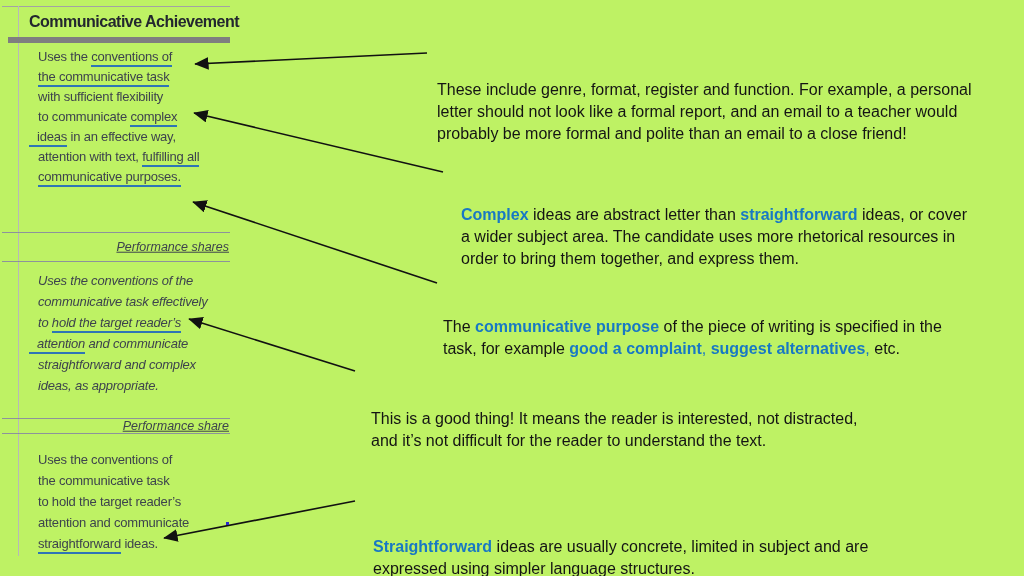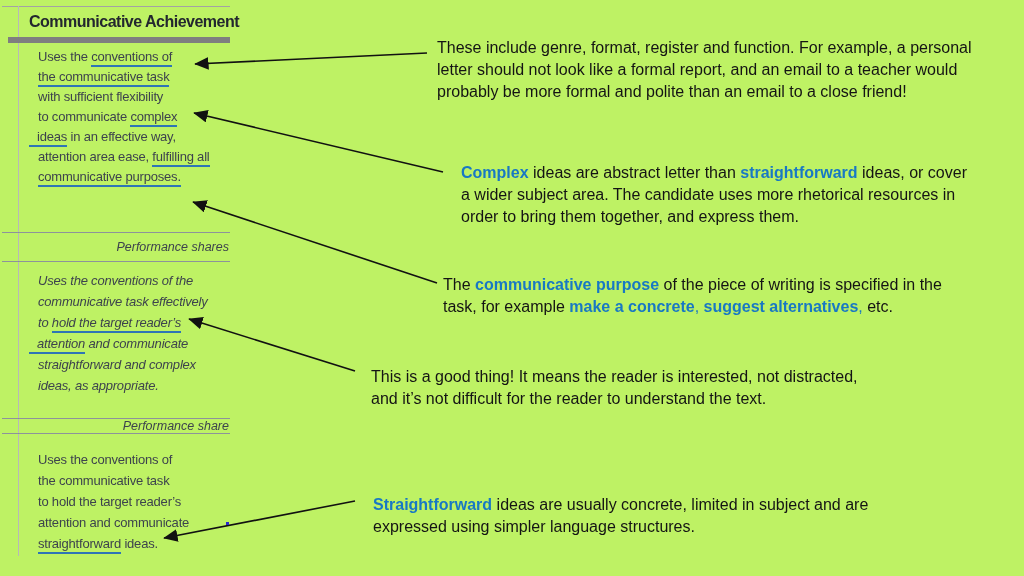--- a/index.html
+++ b/index.html
@@ -21,24 +21,24 @@
   .tbody div{white-space:nowrap;}
   .u{border-bottom:2px solid #2e75b6;padding-bottom:1px;}
   .u-ext{margin-left:-9px;padding-left:8px;}
 
   .divider{position:absolute;left:0;width:232px;}
   #divider1{top:232px;height:30px;}
   #divider2{top:418px;height:16px;}
   .divider .dl-top{position:absolute;left:2px;top:0;width:228px;height:1px;background:#8d939b;}
   .divider .dl-bot{position:absolute;left:2px;bottom:0;width:228px;height:1px;background:#8d939b;}
   .divider .dlabel{position:absolute;right:3px;top:50%;transform:translateY(-52%);
-    font-style:italic;font-size:12.5px;color:#3d434d;white-space:nowrap;}
+    font-style:italic;font-size:12.5px;color:#3d434d;white-space:nowrap;text-decoration:underline;}
 
   
-  .note{position:absolute;color:#141414;font-size:16px;line-height:22px;}
+  .note{position:absolute;color:#141414;font-size:16px;line-height:22px;margin-top:42px;}
   #note1{left:437px;top:37px;width:552px;}
   #note2{left:461px;top:162px;width:516px;}
   #note3{left:443px;top:274px;width:536px;}
   #note4{left:371px;top:366px;width:516px;}
   #note5{left:373px;top:494px;width:500px;}
   .bb{color:#1878c4;font-weight:bold;}
   .bc{color:#1878c4;}
 
   
   #arrows-svg{position:absolute;left:0;top:0;width:1024px;height:576px;pointer-events:none;}
@@ -56,21 +56,21 @@
     <div class="vline"></div>
     <div class="thead">Communicative Achievement</div>
     <div class="graybar"></div>
 
     <div class="tbody" id="body1">
         <div><span>Uses the </span><span class="u">conventions of</span></div>
         <div><span class="u">the communicative task</span></div>
         <div><span>with sufficient flexibility</span></div>
         <div><span>to communicate </span><span class="u">complex</span></div>
         <div><span class="u u-ext">ideas</span><span> in an effective way,</span></div>
-        <div><span>attention area ease, </span><span class="u">fulfilling all</span></div>
+        <div><span>attention with text, </span><span class="u">fulfilling all</span></div>
         <div><span class="u">communicative purposes.</span></div>
       </div>
 
     <div class="divider" id="divider1">
       <div class="dl-top"></div>
       <div class="dlabel">Performance shares</div>
       <div class="dl-bot"></div>
     </div>
 
     <div class="tbody" id="body2">
@@ -92,21 +92,21 @@
         <div><span>Uses the conventions of</span></div>
         <div><span>the communicative task</span></div>
         <div><span>to hold the target reader’s</span></div>
         <div><span>attention and communicate</span></div>
         <div><span class="u">straightforward</span><span> ideas.</span></div>
       </div>
   </div>
 
   <div class="note" id="note1"><span>These include genre, format, register and function. For example, a personal letter should not look like a formal report, and an email to a teacher would probably be more formal and polite than an email to a close friend!</span></div>
   <div class="note" id="note2"><span class="bb">Complex</span><span> ideas are abstract letter than </span><span class="bb">straightforward</span><span> ideas, or cover a wider subject area. The candidate uses more rhetorical resources in order to bring them together, and express them.</span></div>
-  <div class="note" id="note3"><span>The </span><span class="bb">communicative purpose</span><span> of the piece of writing is specified in the task, for example </span><span class="bb">make a concrete</span><span class="bc">, </span><span class="bb">suggest alternatives</span><span class="bc">, </span><span>etc.</span></div>
+  <div class="note" id="note3"><span>The </span><span class="bb">communicative purpose</span><span> of the piece of writing is specified in the task, for example </span><span class="bb">good a complaint</span><span class="bc">, </span><span class="bb">suggest alternatives</span><span class="bc">, </span><span>etc.</span></div>
   <div class="note" id="note4"><span>This is a good thing! It means the reader is interested, not distracted, and it’s not difficult for the reader to understand the text.</span></div>
   <div class="note" id="note5"><span class="bb">Straightforward</span><span> ideas are usually concrete, limited in subject and are expressed using simpler language structures.</span></div>
 
   <svg id="arrows-svg" viewBox="0 0 1024 576" xmlns="http://www.w3.org/2000/svg">
     <defs>
       <marker id="ah" markerWidth="10" markerHeight="9" refX="8.5" refY="4" orient="auto">
         <path d="M0,0 L9,4 L0,8 z" fill="#111"></path>
       </marker>
     </defs>
   <line x1="427" y1="53" x2="195" y2="64" marker-end="url(#ah)"></line>

